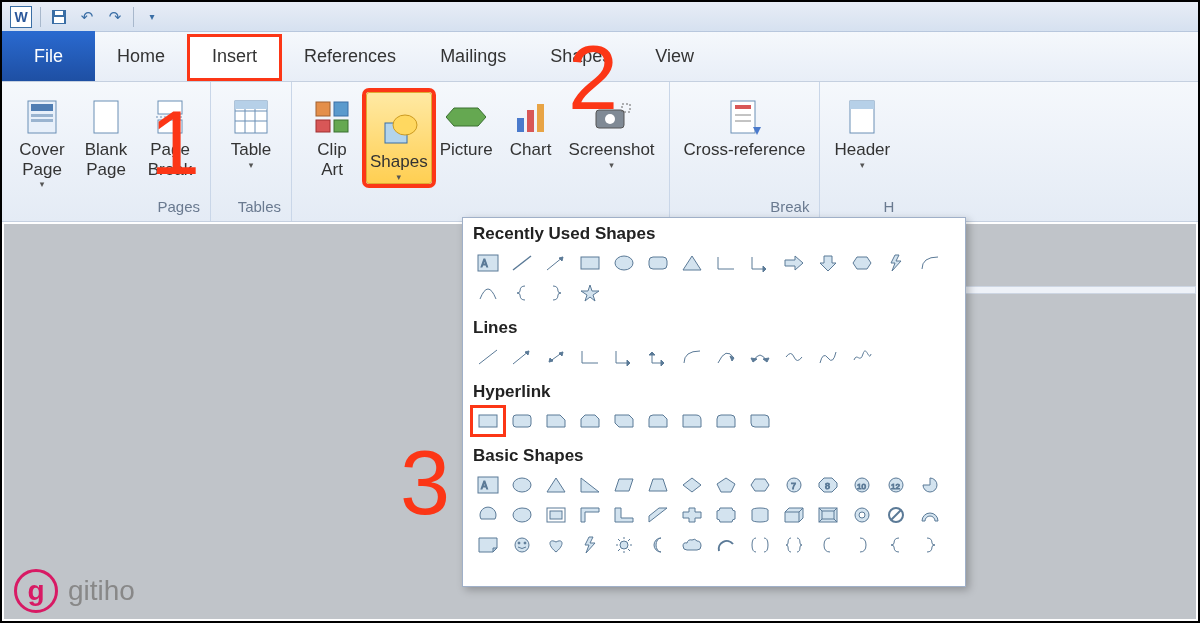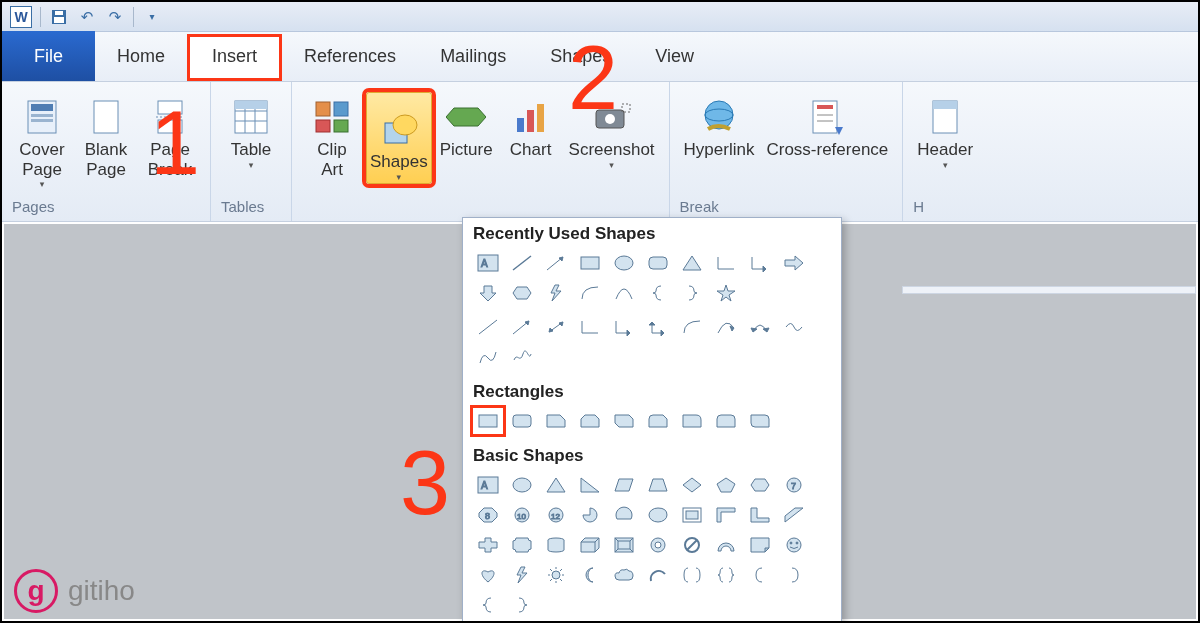--- a/index.html
+++ b/index.html
@@ -73,21 +73,21 @@
     flex-direction: column;
     align-items: center;
     padding: 4px 10px 0;
     border-right: 1px solid #c9d6e8;
     position: relative;
   }
   .group-items { display: flex; gap: 4px; flex: 1; align-items: flex-start; padding-top: 6px;}
   .group-label {
     font-size: 15px;
     color: #6a7a90;
-    text-align: left;
+    text-align: right;
     padding: 4px 0 6px;
     width: 100%;
   }
   .btn {
     display: flex;
     flex-direction: column;
     align-items: center;
     justify-content: flex-start;
     min-width: 60px;
     padding: 4px 4px 2px;
@@ -116,21 +116,21 @@
     position: absolute;
     top: 222px; left: 2px; right: 2px; bottom: 2px;
     background: #c0c4c9;
   }
 
   
   .shapes-panel {
     position: absolute;
     top: 215px;
     left: 460px;
-    width: 380px;
+    width: 504px;
     background: #fff;
     border: 1px solid #a0b0c8;
     box-shadow: 3px 3px 8px rgba(0,0,0,.25);
     z-index: 50;
     padding-bottom: 22px;
     max-height: 406px;
     overflow: hidden;
   }
   .sp-section-title {
     font-weight: bold;
@@ -338,30 +338,20 @@
         <span class="dd">▾</span>
       </div>
     </div>
     <div class="group-label">&nbsp;</div>
   </div>
 
   <div class="group">
     <div class="group-items">
       <div class="btn">
         <div class="bicon">
-          <svg width="38" height="36">
-              <circle cx="19" cy="16" r="14" fill="#6fb8e8" stroke="#2a7ab5"></circle>
-              <ellipse cx="19" cy="16" rx="14" ry="6" fill="none" stroke="#2a7ab5"></ellipse>
-              <path d="M8 30 q10 -6 22 0" fill="none" stroke="#c0a030" stroke-width="4"></path>
-            </svg>
-        </div>
-        <span>Hyperlink</span>
-      </div>
-      <div class="btn">
-        <div class="bicon">
           <svg width="36" height="36">
               <rect x="4" y="2" width="24" height="32" fill="#fff" stroke="#6b8fb5"></rect>
               <rect x="8" y="6" width="16" height="4" fill="#d85757"></rect>
               <line x1="8" y1="16" x2="24" y2="16" stroke="#888"></line>
               <line x1="8" y1="22" x2="24" y2="22" stroke="#888"></line>
               <polygon points="26,28 34,28 30,36" fill="#4a7acc"></polygon>
             </svg>
         </div>
         <span>Cross-reference</span>
       </div>
@@ -480,20 +470,21 @@
           <path d="M8 2 Q13 2 13 7 Q13 9 16 9 Q13 9 13 11 Q13 16 8 16" fill="none" stroke="#5b7a97"></path>
         </svg>
       </div>
     <div class="sp-item">
         <svg width="22" height="18">
           <polygon points="11,1 13,7 20,7 14,11 16,17 11,13 6,17 8,11 2,7 9,7" fill="#d3e3ef" stroke="#5b7a97"></polygon>
         </svg>
       </div>
   </div>
 
+  <div class="sp-section-title">Lines</div>
   <div class="sp-grid">
     <div class="sp-item">
         <svg width="22" height="18">
           <line x1="2" y1="16" x2="20" y2="2" stroke="#5b7a97"></line>
         </svg>
       </div>
     <div class="sp-item">
         <svg width="22" height="18">
           <line x1="2" y1="16" x2="18" y2="3" stroke="#5b7a97"></line>
           <polygon points="18,3 14,4 17,7" fill="#5b7a97"></polygon>
@@ -552,21 +543,21 @@
           <path d="M3 15 Q6 3 11 10 T19 4" fill="none" stroke="#5b7a97"></path>
         </svg>
       </div>
     <div class="sp-item">
         <svg width="22" height="18">
           <path d="M3 12 C6 4 9 16 12 6 S18 14 20 6" fill="none" stroke="#5b7a97"></path>
         </svg>
       </div>
   </div>
 
-  <div class="sp-section-title">Rectangles</div>
+  <div class="sp-section-title">Hyperlink</div>
   <div class="sp-grid">
     <div class="sp-item sel">
         <svg width="22" height="18">
           <rect x="2" y="3" width="18" height="12" fill="#d3e3ef" stroke="#5b7a97"></rect>
         </svg>
       </div>
     <div class="sp-item">
         <svg width="22" height="18">
           <rect x="2" y="3" width="18" height="12" rx="3" fill="#d3e3ef" stroke="#5b7a97"></rect>
         </svg>

